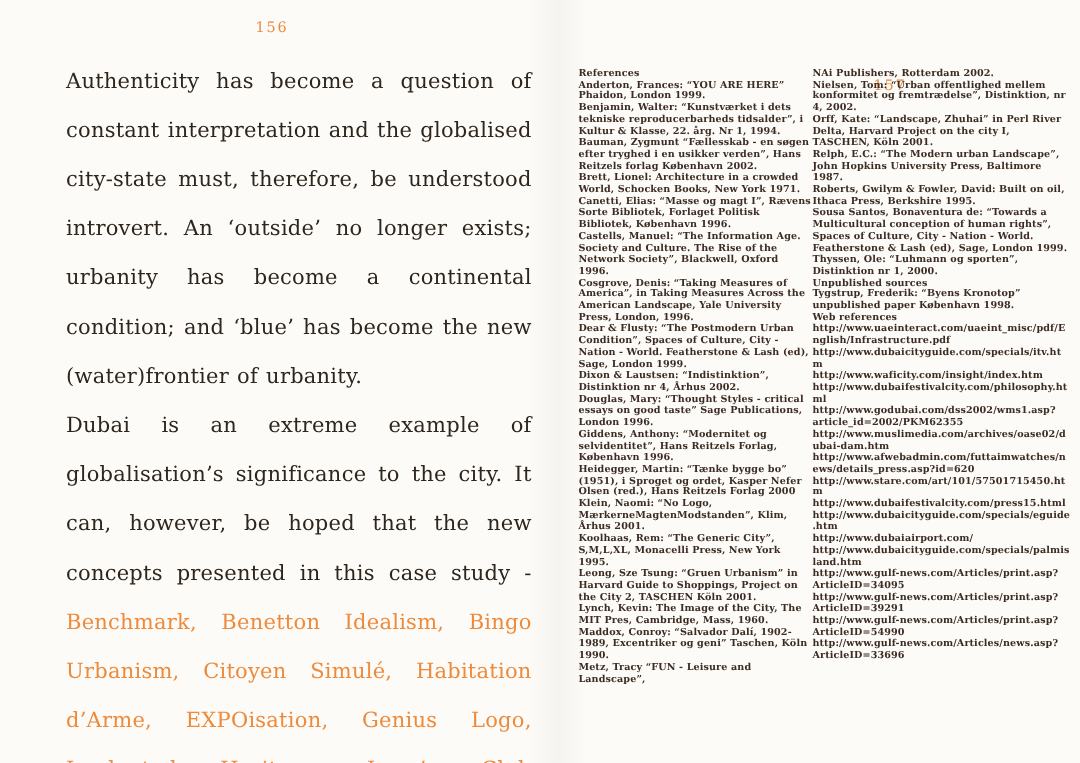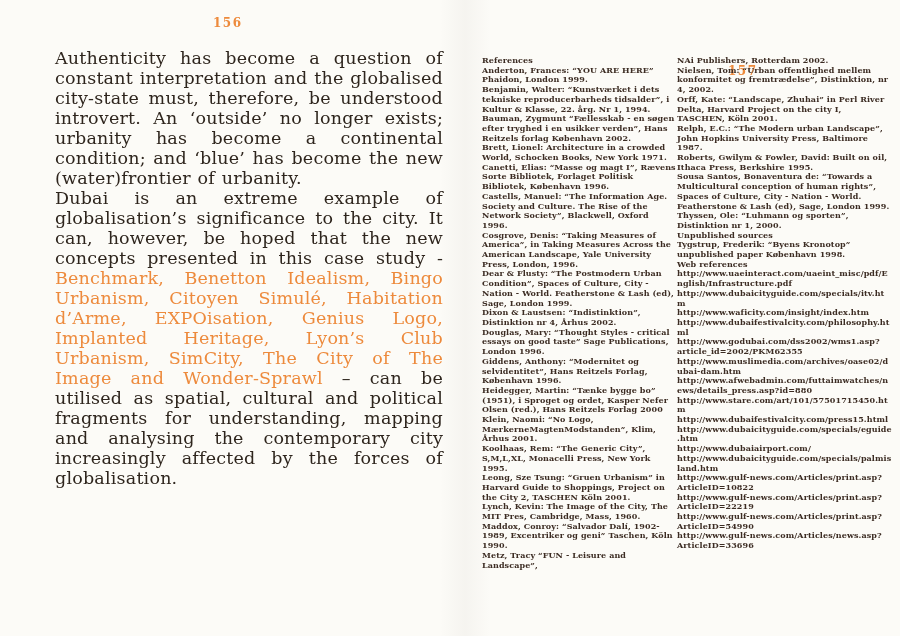--- a/index.html
+++ b/index.html
@@ -9,32 +9,32 @@
     font-family:"DejaVu Serif", serif;
   }
   .spread{position:relative;width:900px;height:636px;background:#fcfbf7;}
   .gutter{
     position:absolute;left:440px;top:0;width:50px;height:636px;
     background:linear-gradient(90deg, rgba(0,0,0,0) 0%, rgba(120,110,100,0.05) 50%, rgba(0,0,0,0) 100%);
     pointer-events:none;
   }
   .page-number{
     position:absolute;top:16px;
-    font-size:12px;font-weight:bold;letter-spacing:1.5px;
+    font-size:12px;font-weight:normal;letter-spacing:1.5px;
     color:#ed8a3c;
   }
   .page-number.left{left:213px;}
   .page-number.right{left:728px;margin-top:48px;}
   .left-text{
     position:absolute;left:55px;top:48px;width:388px;
     color:#2e251d;
   }
   .left-text p{
     margin:0;
-    font-size:17.5px;line-height:20px;
+    font-size:17.5px;line-height:41px;
     text-align:justify;
     letter-spacing:0.2px;
     word-spacing:1px;
   }
   .concepts{color:#ed8a3c;}
   .ref-col{position:absolute;top:56px;}
   .ref-col.col1{left:482px;width:194px;}
   .ref-col.col2{left:677px;width:215px;}
   .ref-col p, p.ref{
     margin:0;
@@ -103,26 +103,26 @@
         <p class="ref">Tygstrup, Frederik: “Byens Kronotop” unpublished paper København 1998.</p>
       </div>
     <p class="ref-heading">Web references</p>
     <div>
         <p class="ref">http://www.uaeinteract.com/uaeint_misc/pdf/English/Infrastructure.pdf</p>
         <p class="ref">http://www.dubaicityguide.com/specials/itv.htm</p>
         <p class="ref">http://www.waficity.com/insight/index.htm</p>
         <p class="ref">http://www.dubaifestivalcity.com/philosophy.html</p>
         <p class="ref">http://www.godubai.com/dss2002/wms1.asp?article_id=2002/PKM62355</p>
         <p class="ref">http://www.muslimedia.com/archives/oase02/dubai-dam.htm</p>
-        <p class="ref">http://www.afwebadmin.com/futtaimwatches/news/details_press.asp?id=880</p>
+        <p class="ref">http://www.afwebadmin.com/futtaimwatches/news/details_press.asp?id=620</p>
         <p class="ref">http://www.stare.com/art/101/57501715450.htm</p>
         <p class="ref">http://www.dubaifestivalcity.com/press15.html</p>
         <p class="ref">http://www.dubaicityguide.com/specials/eguide.htm</p>
         <p class="ref">http://www.dubaiairport.com/</p>
         <p class="ref">http://www.dubaicityguide.com/specials/palmisland.htm</p>
-        <p class="ref">http://www.gulf-news.com/Articles/print.asp?ArticleID=10822</p>
-        <p class="ref">http://www.gulf-news.com/Articles/print.asp?ArticleID=22219</p>
+        <p class="ref">http://www.gulf-news.com/Articles/print.asp?ArticleID=34095</p>
+        <p class="ref">http://www.gulf-news.com/Articles/print.asp?ArticleID=39291</p>
         <p class="ref">http://www.gulf-news.com/Articles/print.asp?ArticleID=54990</p>
         <p class="ref">http://www.gulf-news.com/Articles/news.asp?ArticleID=33696</p>
       </div>
   </div>
 
 </div>
 
 </body></html>

